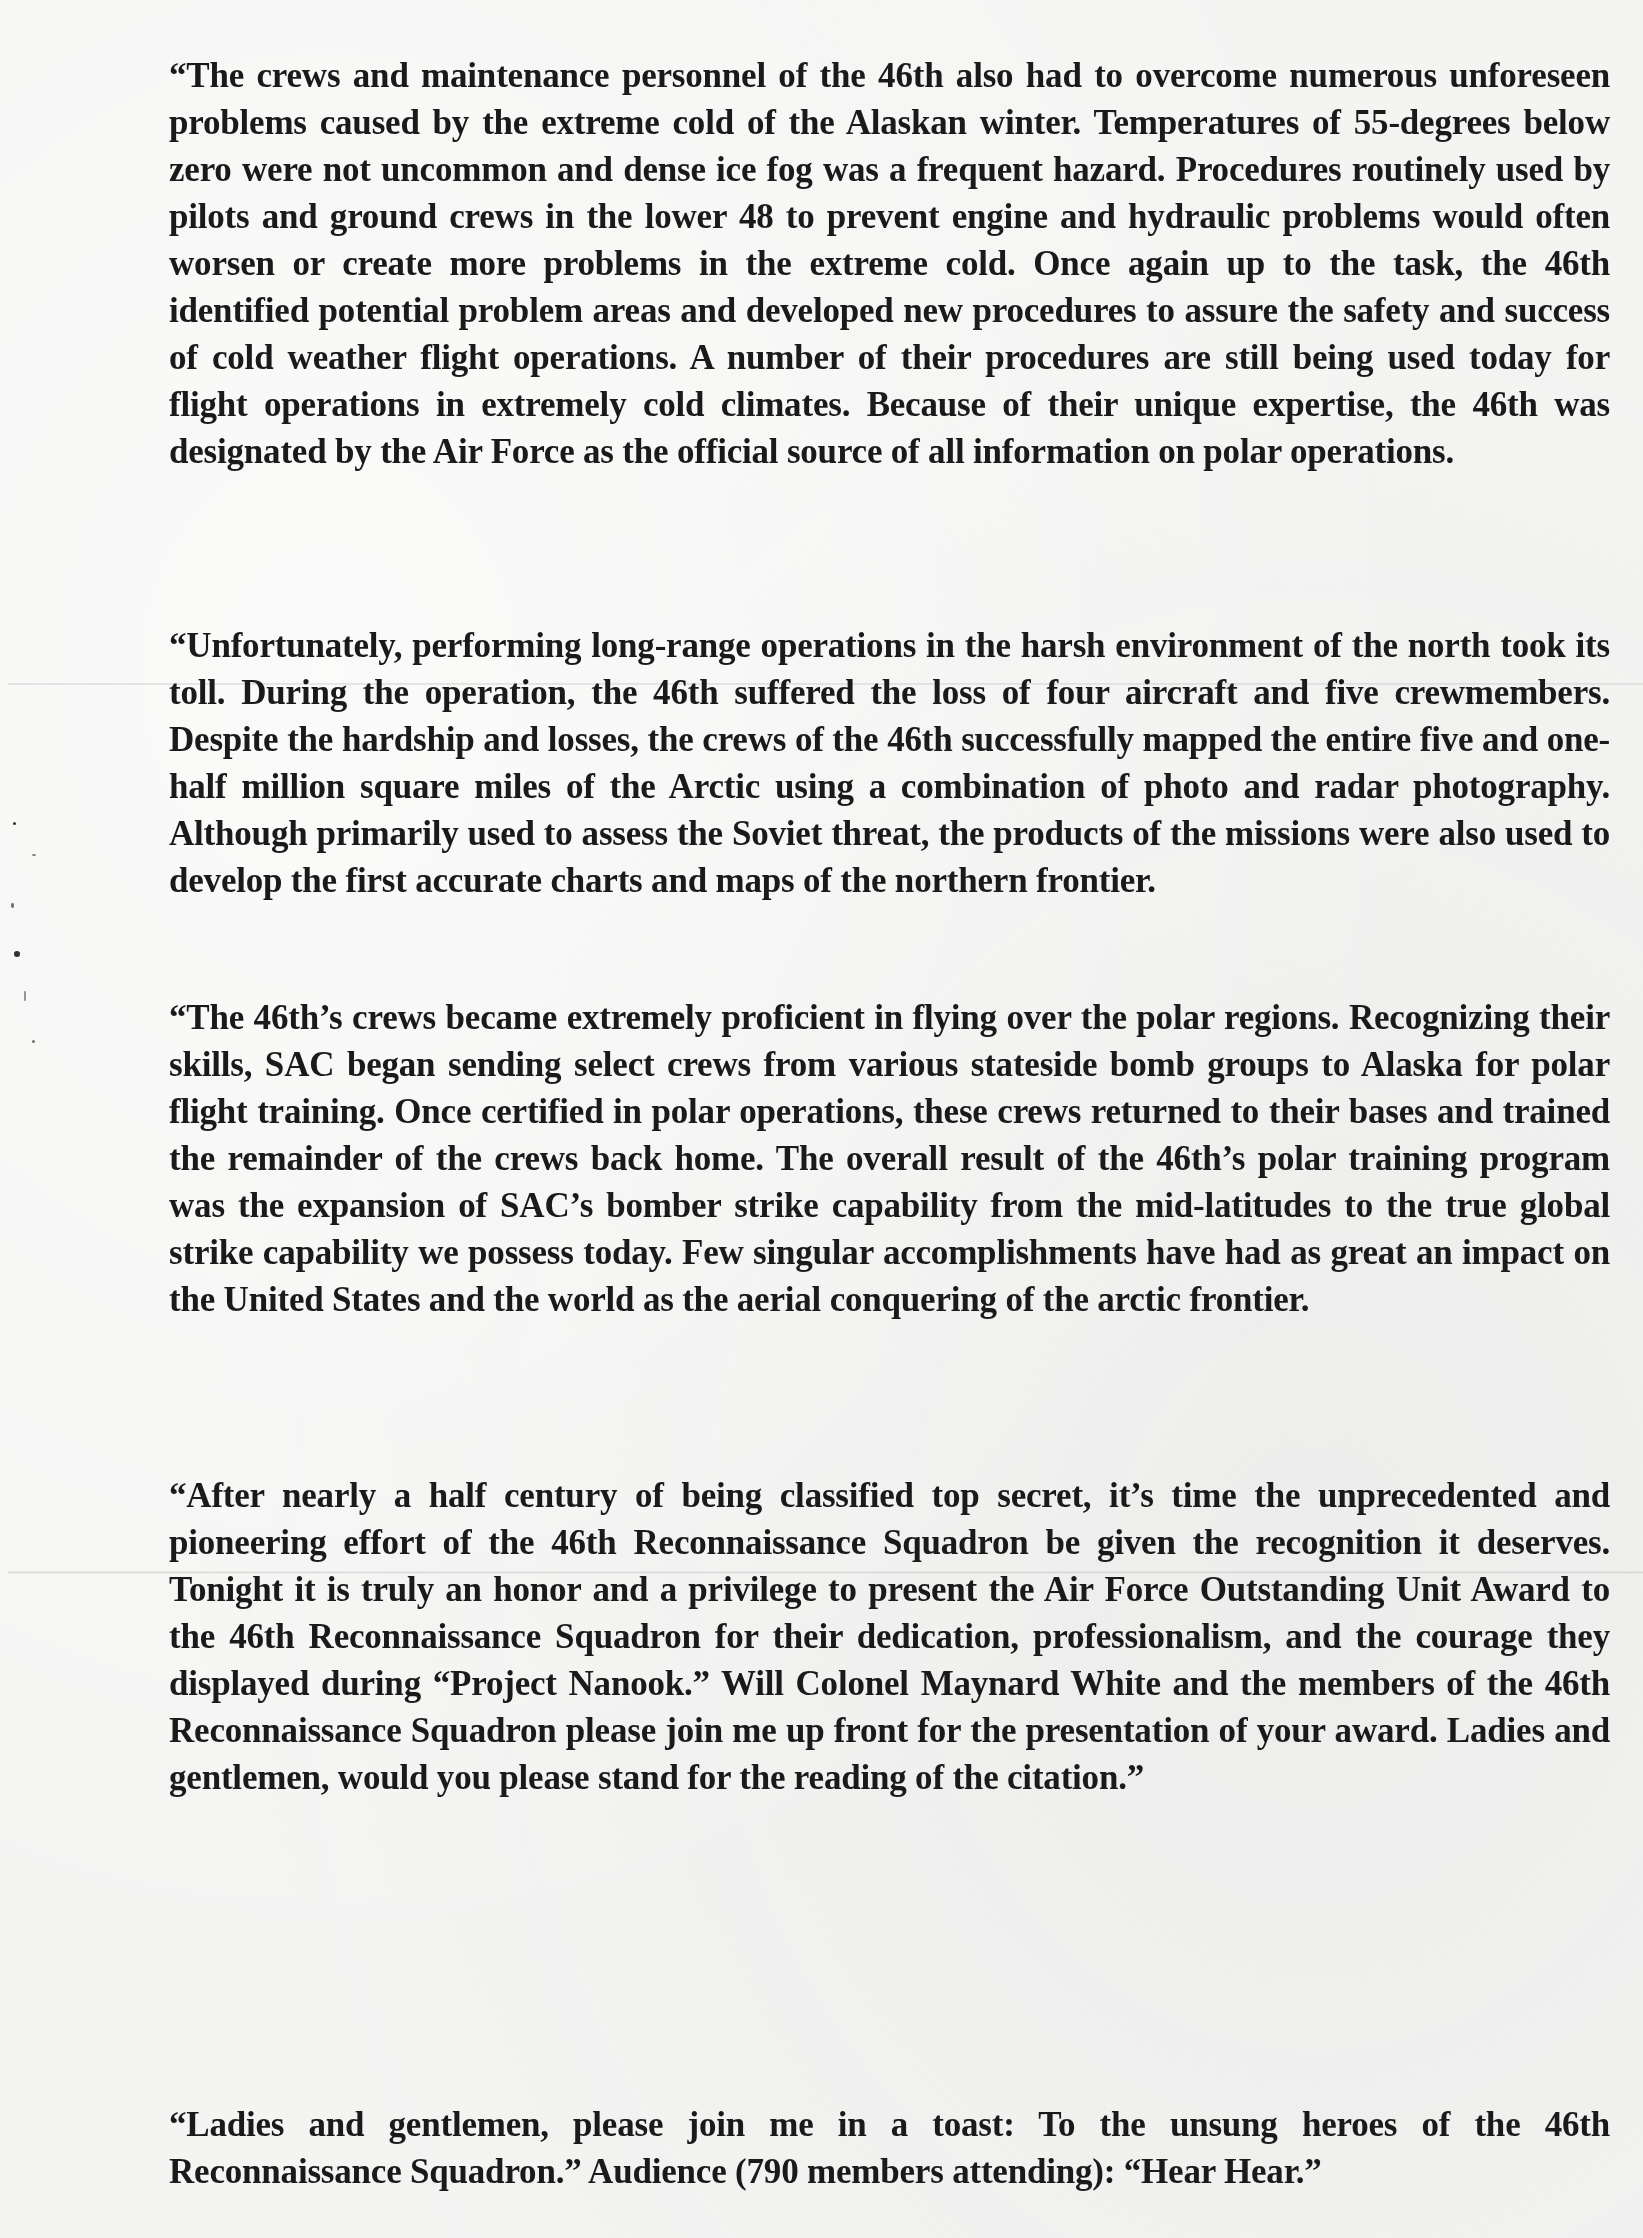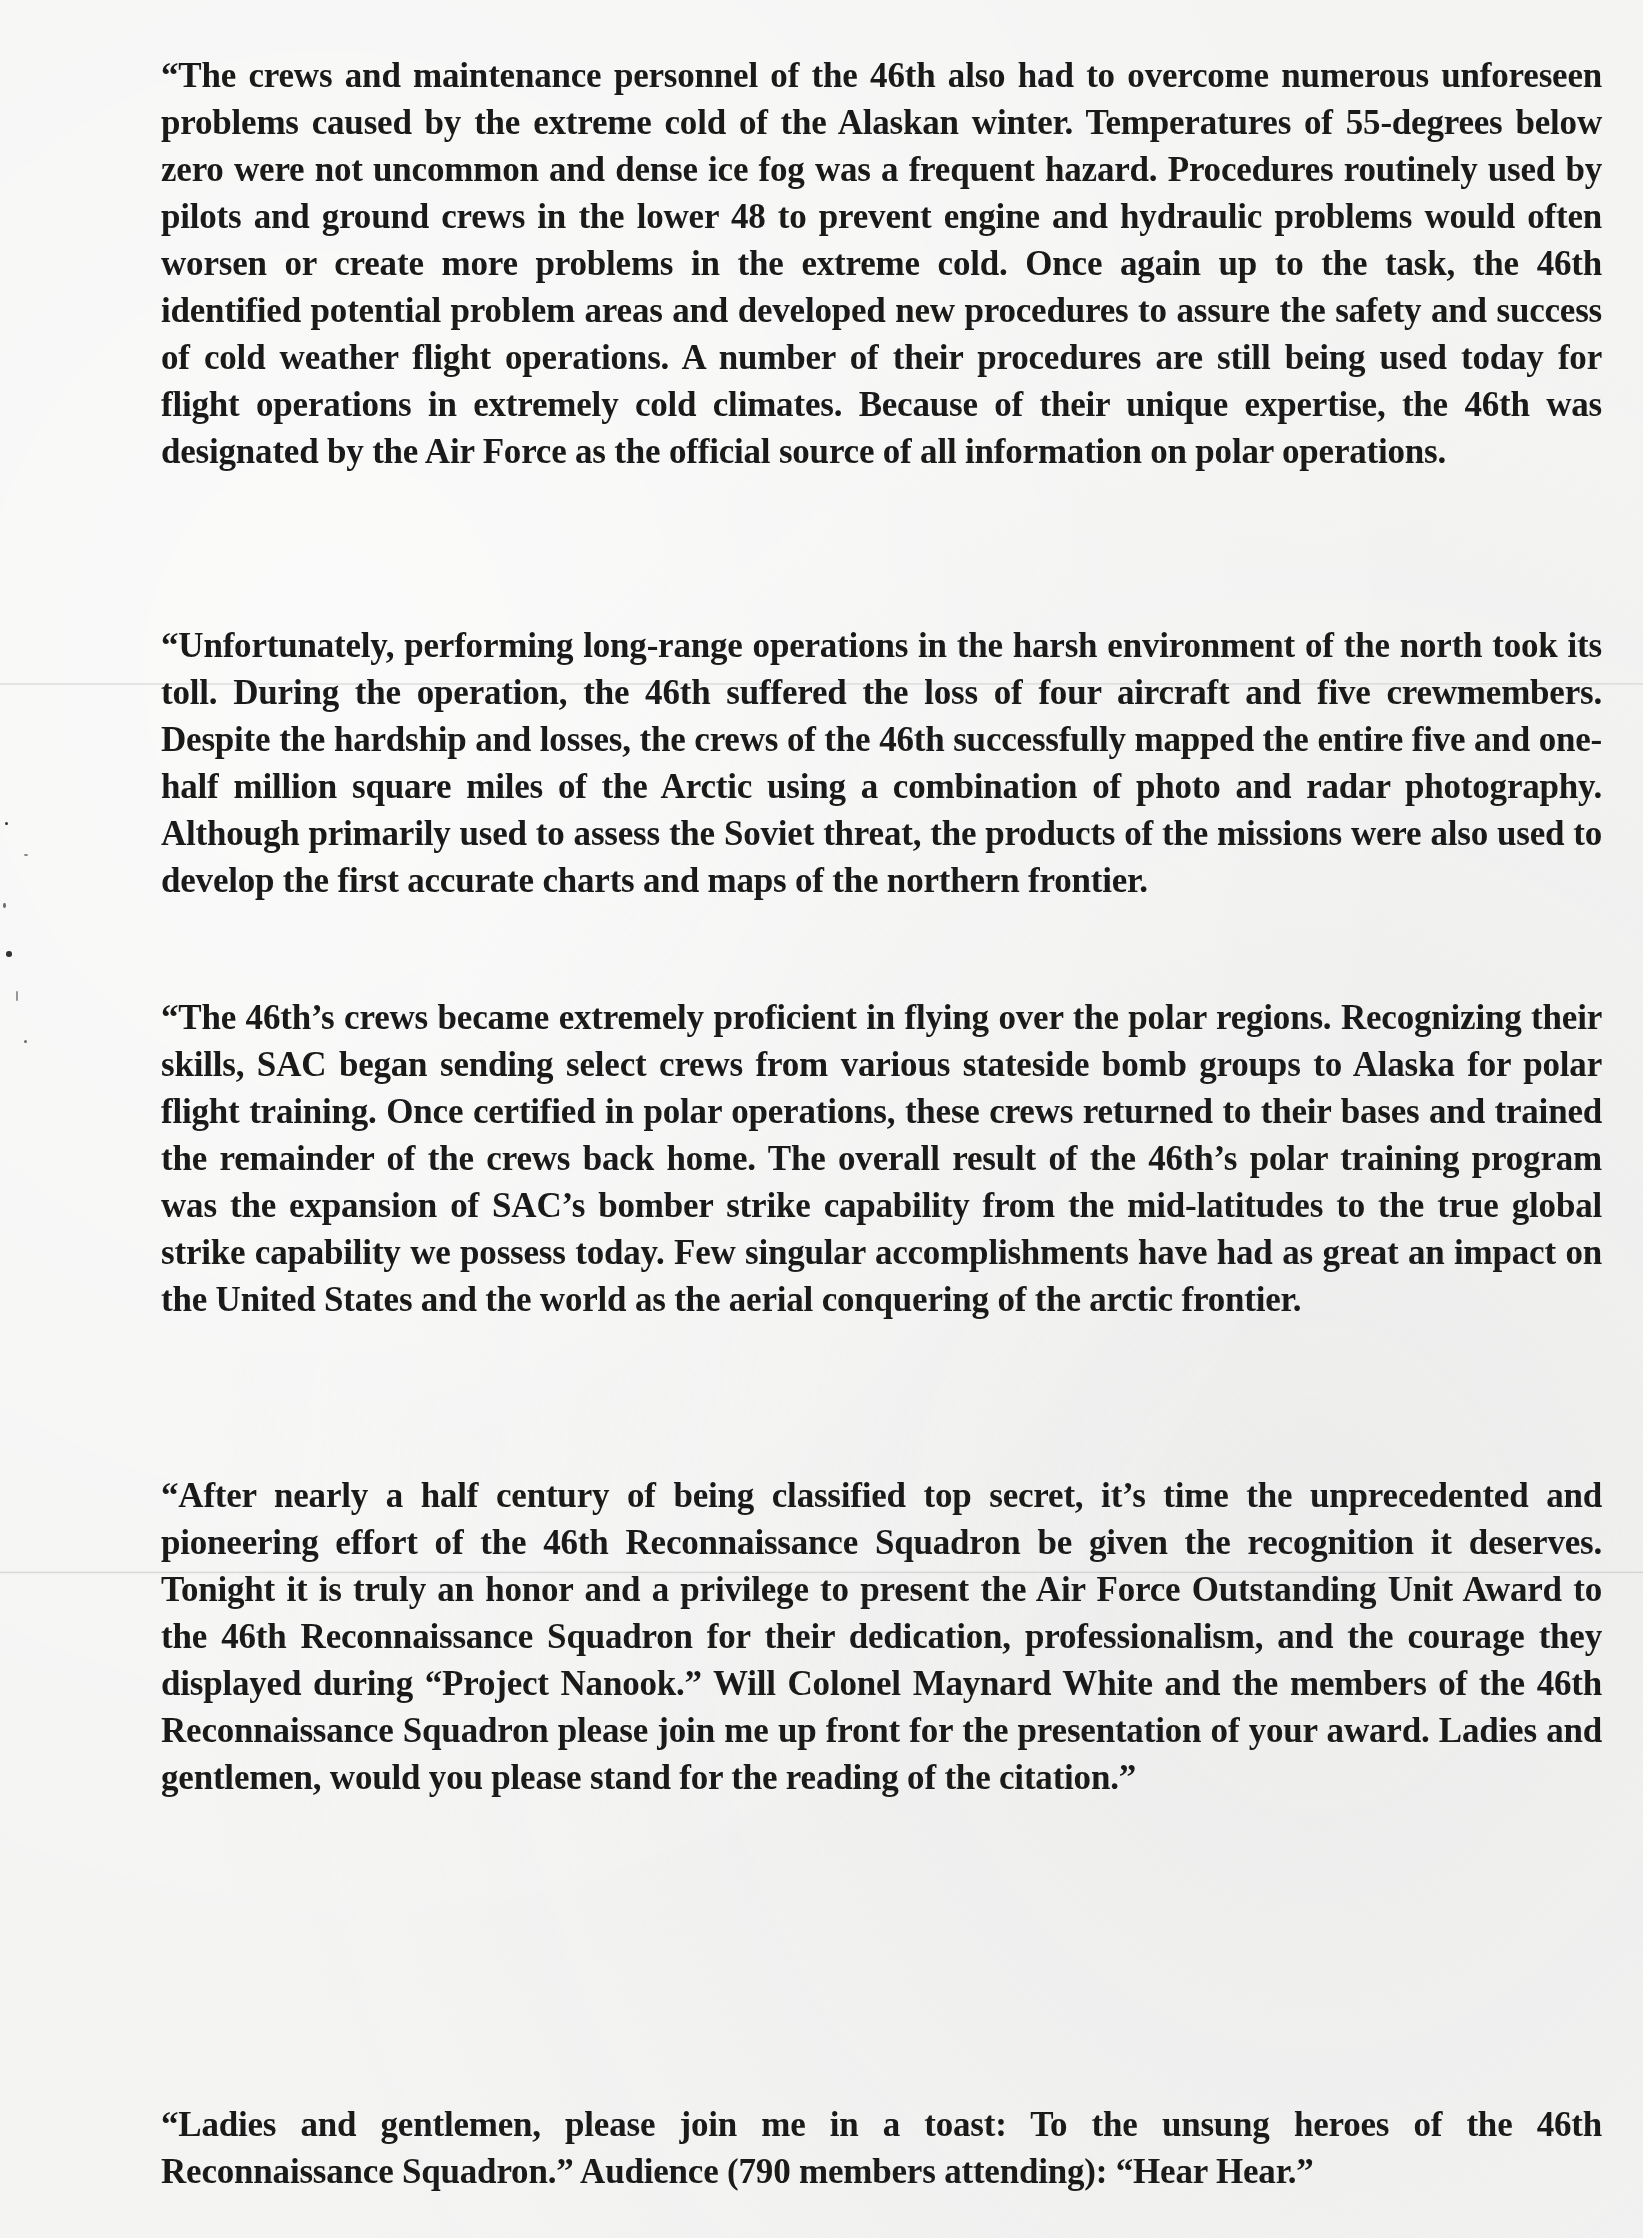--- a/index.html
+++ b/index.html
@@ -13,21 +13,21 @@
       overflow: hidden;
       background: #f4f4f3;
       background-image:
         radial-gradient(ellipse at 20% 30%, rgba(255,255,255,0.6), rgba(255,255,255,0) 60%),
         radial-gradient(ellipse at 80% 70%, rgba(230,230,229,0.5), rgba(230,230,229,0) 60%);
       font-family: "Liberation Serif", "DejaVu Serif", serif;
       color: #1a1a1a;
     }
     .page {
       position: absolute;
-      left: 0; top: 0;
+      left: 8px; top: 0;
       width: 1360px;
       height: 2239px;
     }
     .crease {
       position: absolute;
       left: 0;
       width: 1644px;
       height: 2.4px;
       background: linear-gradient(to bottom, rgba(180,180,180,0.0), rgba(170,170,170,0.55), rgba(255,255,255,0.8));
     }

